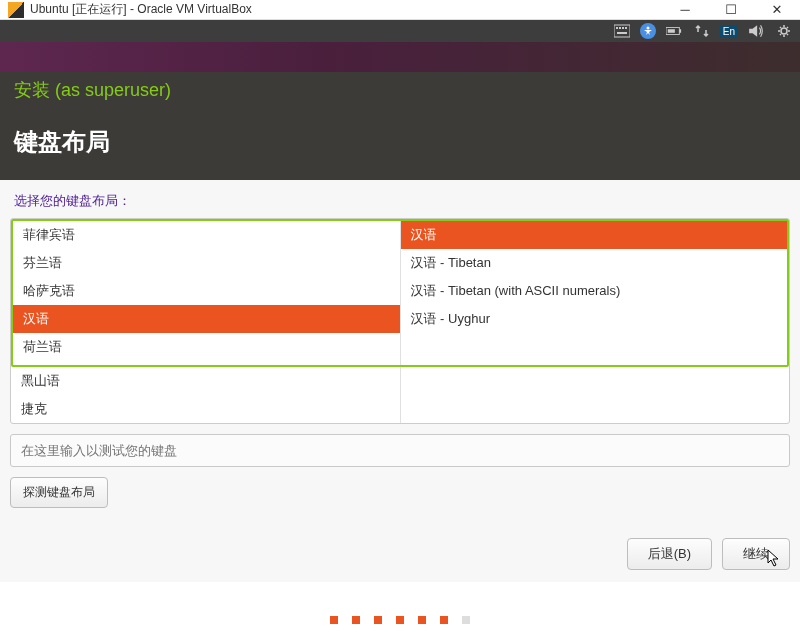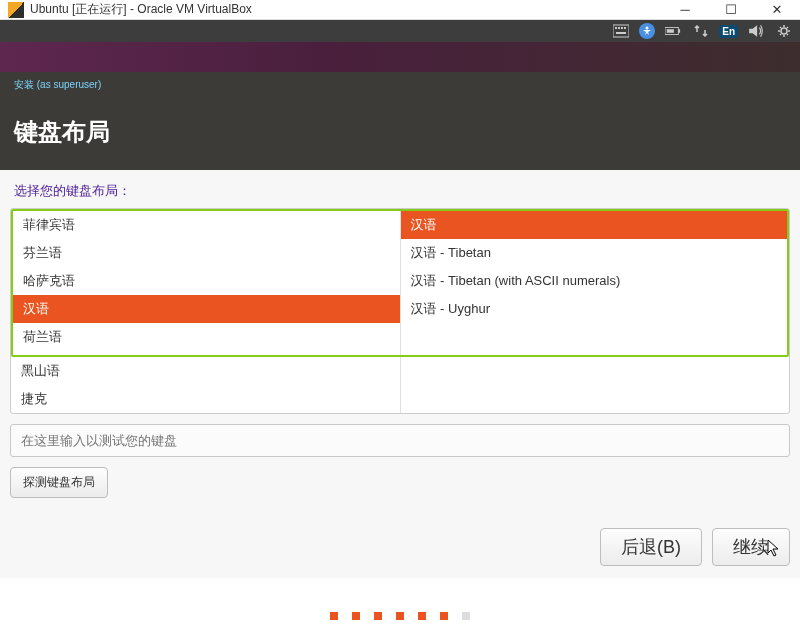--- a/index.html
+++ b/index.html
@@ -10,47 +10,47 @@
     .win-titlebar .icon { width: 16px; height: 16px; background: linear-gradient(135deg,#f5a623 50%,#2d2d2d 50%); margin-right: 6px; }
     .win-titlebar .title { font-size: 12px; color: #333; flex: 1; }
     .win-controls { display: flex; }
     .win-controls .btn { width: 46px; height: 30px; display: flex; align-items: center; justify-content: center; font-size: 13px; color: #333; }
     
     
     .ubuntu-menubar { height: 22px; background: #3d3d3d; display: flex; justify-content: flex-end; align-items: center; padding-right: 6px; gap: 8px; }
     .menubar-icon { width: 20px; height: 16px; display:flex; align-items:center; justify-content:center; color:#ddd; }
     .menubar-icon svg { width:16px; height:14px; }
     .a11y-icon { width:16px; height:16px; border-radius:50%; background:#4a90e2; display:flex; align-items:center; justify-content:center; color:#fff; font-size:10px; }
-    .en-box { background:#0c4a6e; color:#fff; font-size:10px; font-weight:bold; padding:1px 3px; border-radius:2px; }
+    .en-box { background:#0c4a6e; color:#fff; font-size:10px; font-weight:normal; padding:1px 3px; border-radius:2px; }
     
     
     .purple-strip { height: 30px; background: linear-gradient(to right, #5e2750, #4a1f3d 40%, #3d2d2d); }
     
     
-    .installer-header { background: #3c3b37; padding: 6px 14px; color:#7dd3fc; font-size:10px; }
+    .installer-header { background: #3c3b37; padding: 6px 14px; color:#84cc16; font-size:18px; }
     .installer-title { background: #3c3b37; padding: 18px 14px 22px; color:#fff; font-size: 24px; font-weight:bold; }
     
     
     .content { background:#f7f7f7; padding: 12px 10px 12px 10px; }
     .prompt { font-size:13px; color:#4c1d95; margin-bottom:8px; padding-left:4px; }
     
     .layout-panes { display:flex; border:2px solid #84cc16; border-radius:2px; height:148px;justify-content:space-between; }
     .left-pane, .right-pane { flex:1; overflow:hidden; }
     .left-pane { border-right:1px solid #e0e0e0; }
     .list-item { padding:5px 10px; font-size:13px; color:#333; cursor:default; }
     .list-item.selected { background:#e95420; color:#fff; }
     .lists-inner { display:flex; }
     .lists-inner .col { flex:1; }
     
     .test-input { width:100%; padding:8px 10px; border:1px solid #c9c9c9; border-radius:3px; font-size:13px; color:#999; background:#fbfbfb; margin-bottom:10px; }
     
     .detect-btn { padding:6px 12px; border:1px solid #bdbdbd; border-radius:4px; background:linear-gradient(#fdfdfd,#ececec); font-size:12px; color:#333; cursor:pointer; }
     
     .nav-buttons { display:flex; justify-content:flex-end; gap:10px; margin-top:30px; }
-    .nav-btn { padding:6px 20px; border:1px solid #bdbdbd; border-radius:4px; background:linear-gradient(#fdfdfd,#ececec); font-size:18px; color:#333; cursor:pointer; position:relative; }
+    .nav-btn { padding:6px 20px; border:1px solid #bdbdbd; border-radius:4px; background:linear-gradient(#fdfdfd,#ececec); font-size:13px; color:#333; cursor:pointer; position:relative; }
     
     .cursor { position:absolute; right:8px; top:10px; pointer-events:none; }
     
     
     .dots { padding:34px 0 20px; display:flex; justify-content:center; gap:14px; background:#fff; }
     .dot { width:8px; height:8px; background:#e95420; }
     .dot.inactive { background:#ddd; }
   </style>
 </head>
 <body>

